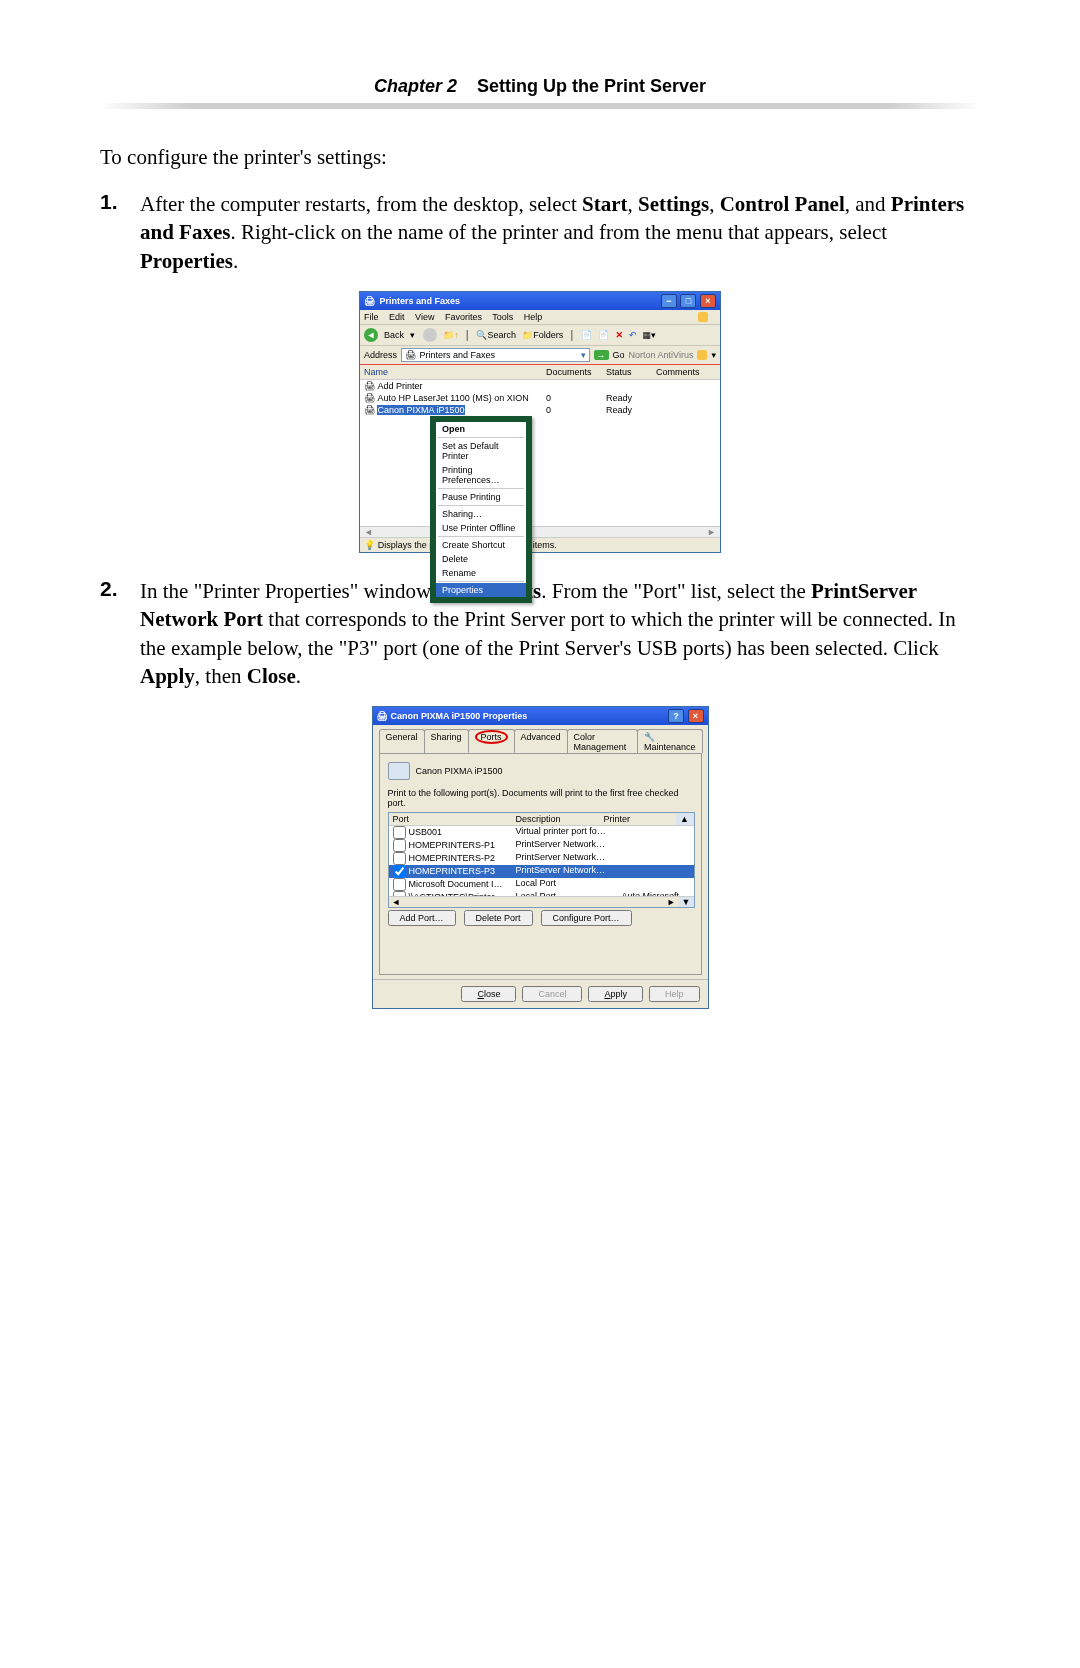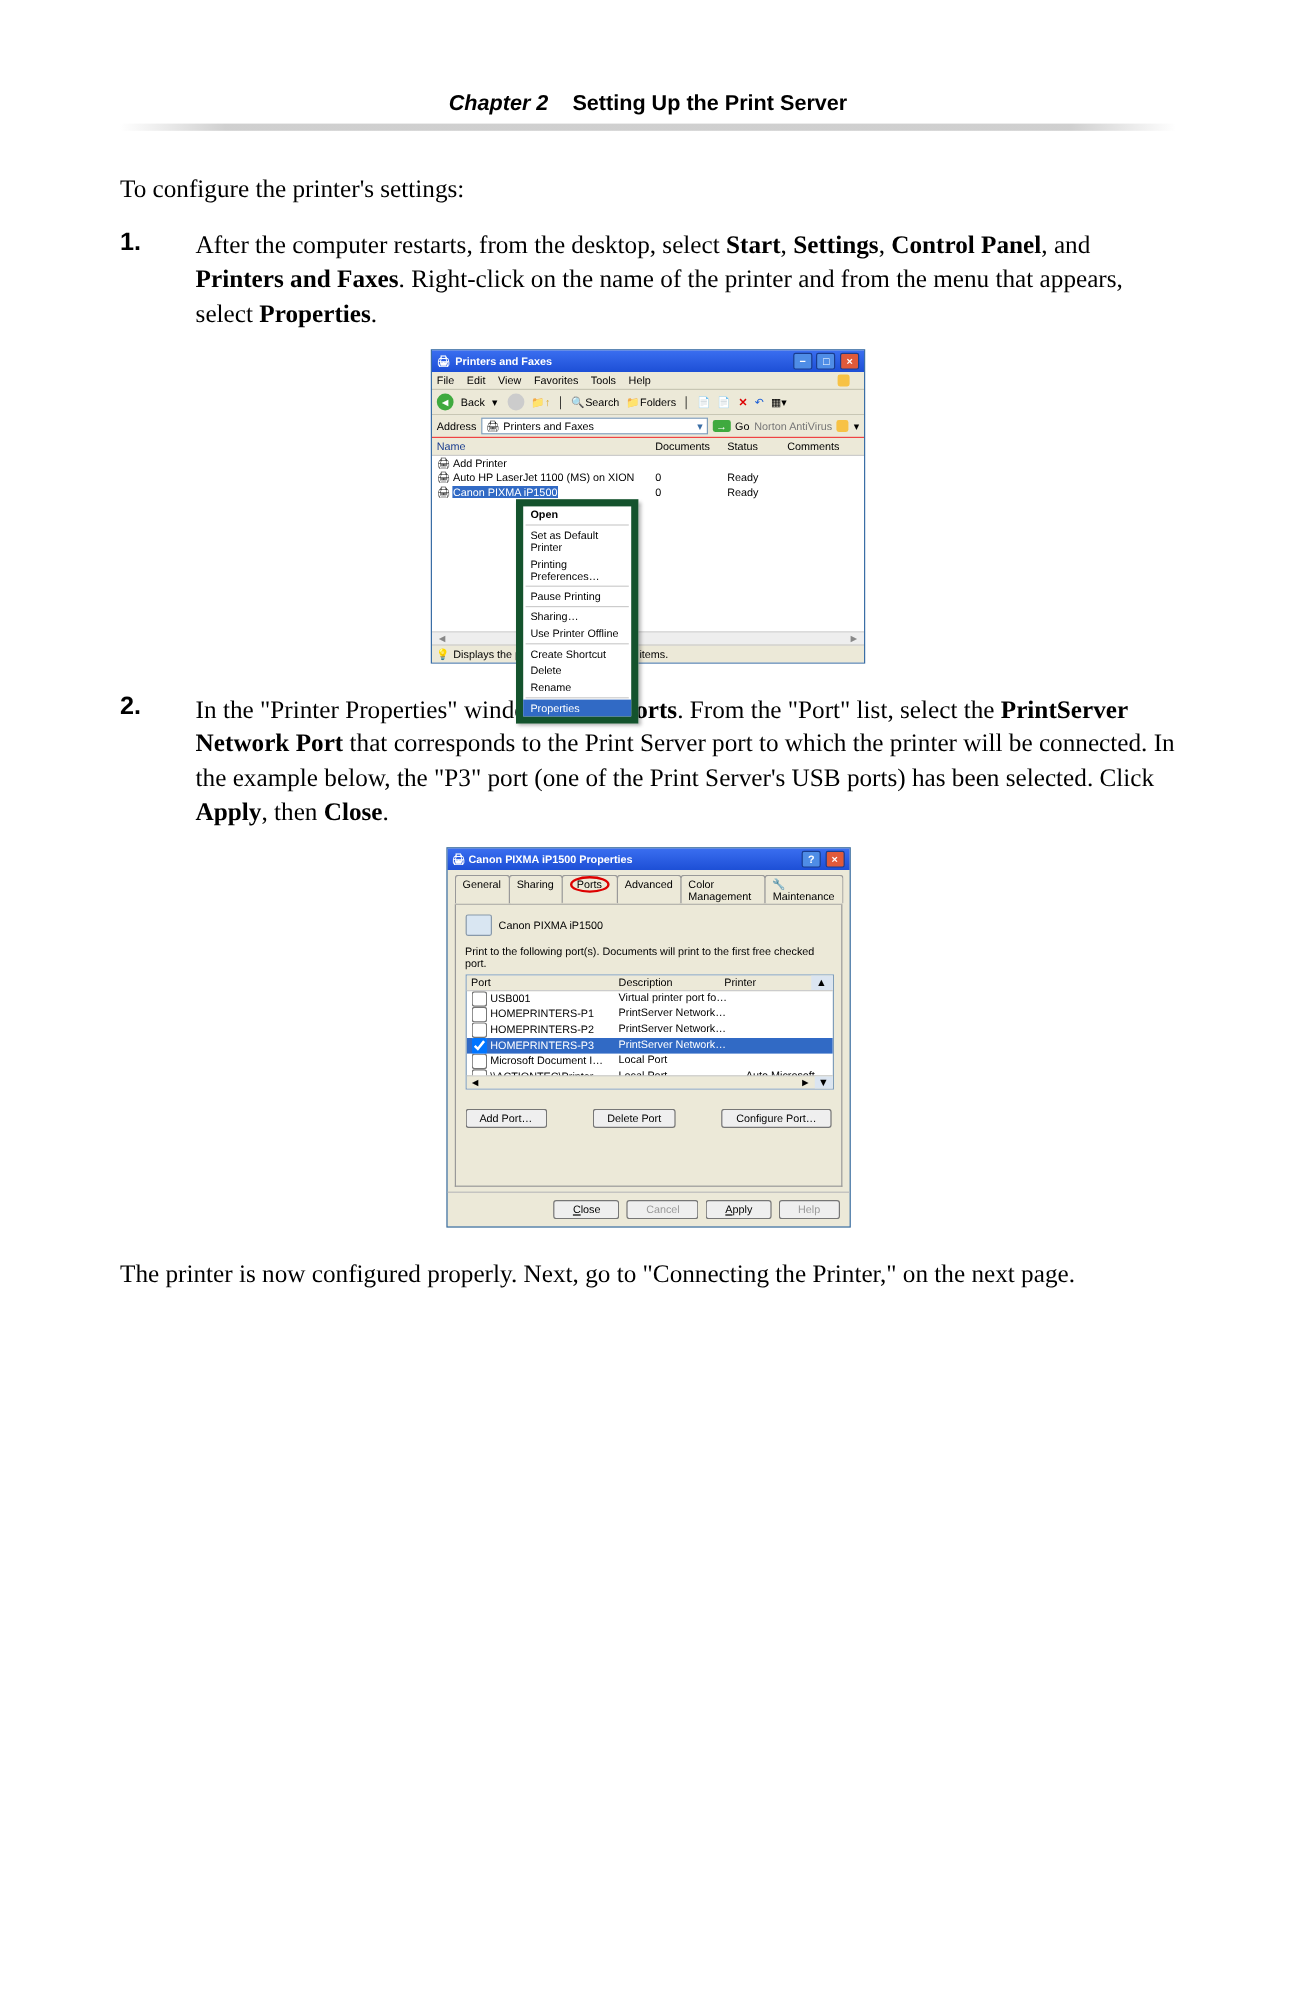--- a/index.html
+++ b/index.html
@@ -53,21 +53,20 @@
     font-family: Arial, Helvetica, sans-serif;
     font-weight: bold;
     font-size: 21px;
     width: 40px;
     flex-shrink: 0;
   }
   ol.steps > li .step-body {
     font-size: 21px;
     line-height: 1.35;
     flex: 1;
-    margin-left: 23px;
   }
   .screenshot-wrap { text-align:center; margin: 14px 0 24px 0;}
   .xp-window {
     display:inline-block;
     font-family: Tahoma, Arial, sans-serif;
     font-size: 9px;
     text-align:left;
     border: 1px solid #3a6ea5;
     background: #eef1f7;
     width: 360px;
@@ -155,21 +154,21 @@
   .ports-table { border:1px solid #7f9db9; background:#fff; width:100%; }
   .ports-head { display:flex; background:#ece9d8; border-bottom:1px solid #ccc;}
   .ports-head div { padding:1px 4px;}
   .ph1{width:115px;} .ph2{flex:1;} .ph3{width:68px;} .ph4{width:10px;}
   .ports-body { max-height:70px; overflow:hidden;}
   .prow { display:flex; padding:0 0;}
   .prow div{ padding:0 4px;}
   .prow .ph1 input{ margin:0 3px 0 0; vertical-align:middle;}
   .prow.sel { background:#316ac5; color:#fff;}
   .prow.sel div { }
-  .port-actions { display:flex; gap:8px; margin-top:16px;justify-content:space-between;}
+  .port-actions { display:flex; gap:8px; margin-top:2px;}
   .port-actions button { font-size:9px; padding:1px 10px;}
   .checks { margin-top:6px;}
   .checks label { display:block;}
   .dlg-btns { display:flex; gap:6px; justify-content:flex-end; padding:6px 8px; border-top:1px solid #bbb;}
   .dlg-btns button { font-size:9px; padding:1px 14px;}
   .dlg-btns button.disabled { color:#999;}
 
   .conclusion {
     font-size: 21px;
     line-height: 1.35;
@@ -413,15 +412,14 @@
       </div>
       <div class="dlg-btns">
         <button><u>C</u>lose</button>
         <button class="disabled">Cancel</button>
         <button><u>A</u>pply</button>
         <button class="disabled">Help</button>
       </div>
     </div>
   </div>
 
-  <p class="conclusion">The printer is now configured properly. Next, go to "Connecting the Printer," on the next page.</p>
 
 </div>
 
 </body></html>

